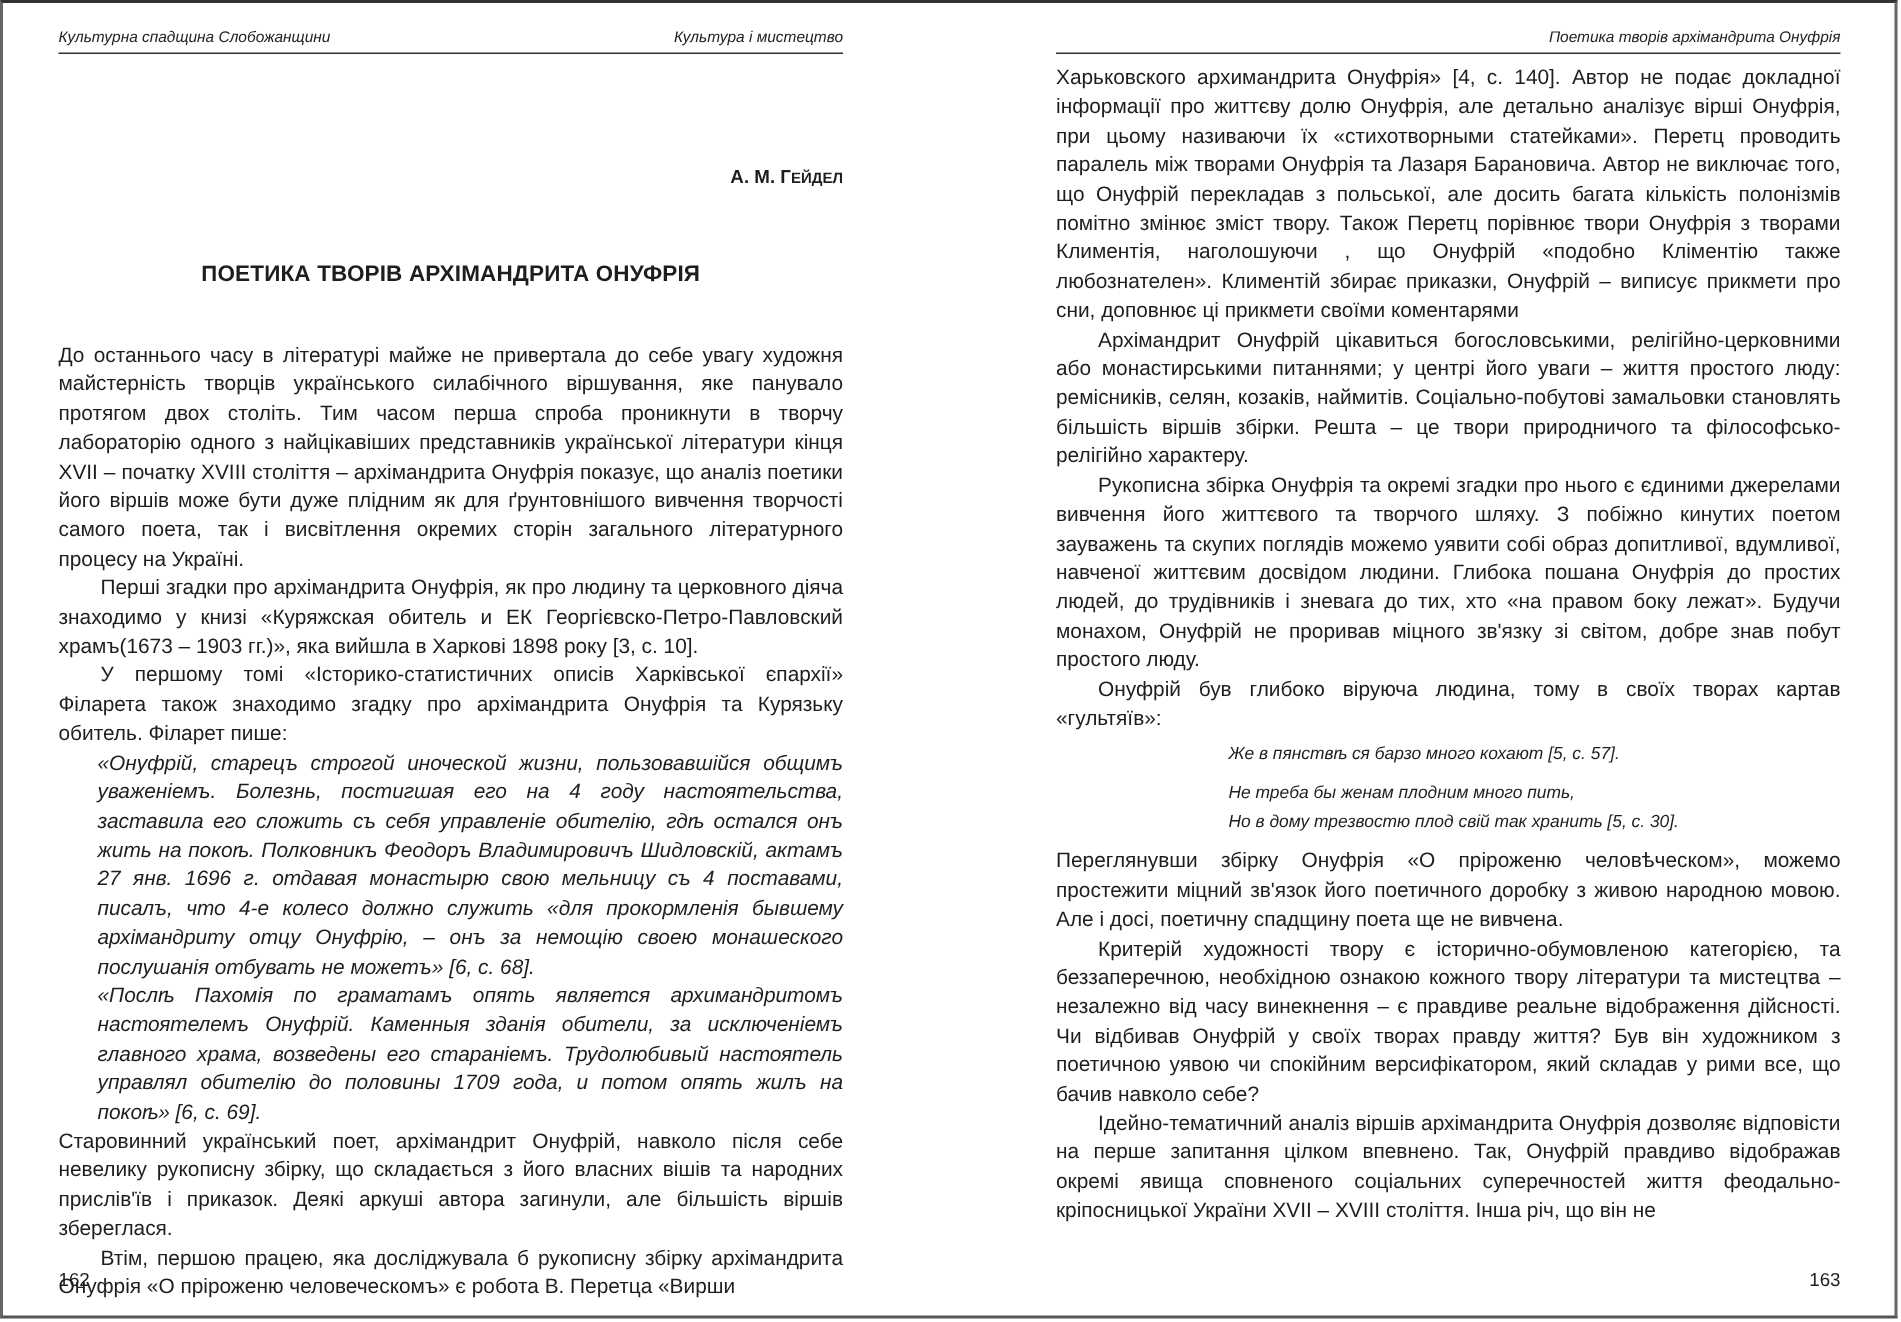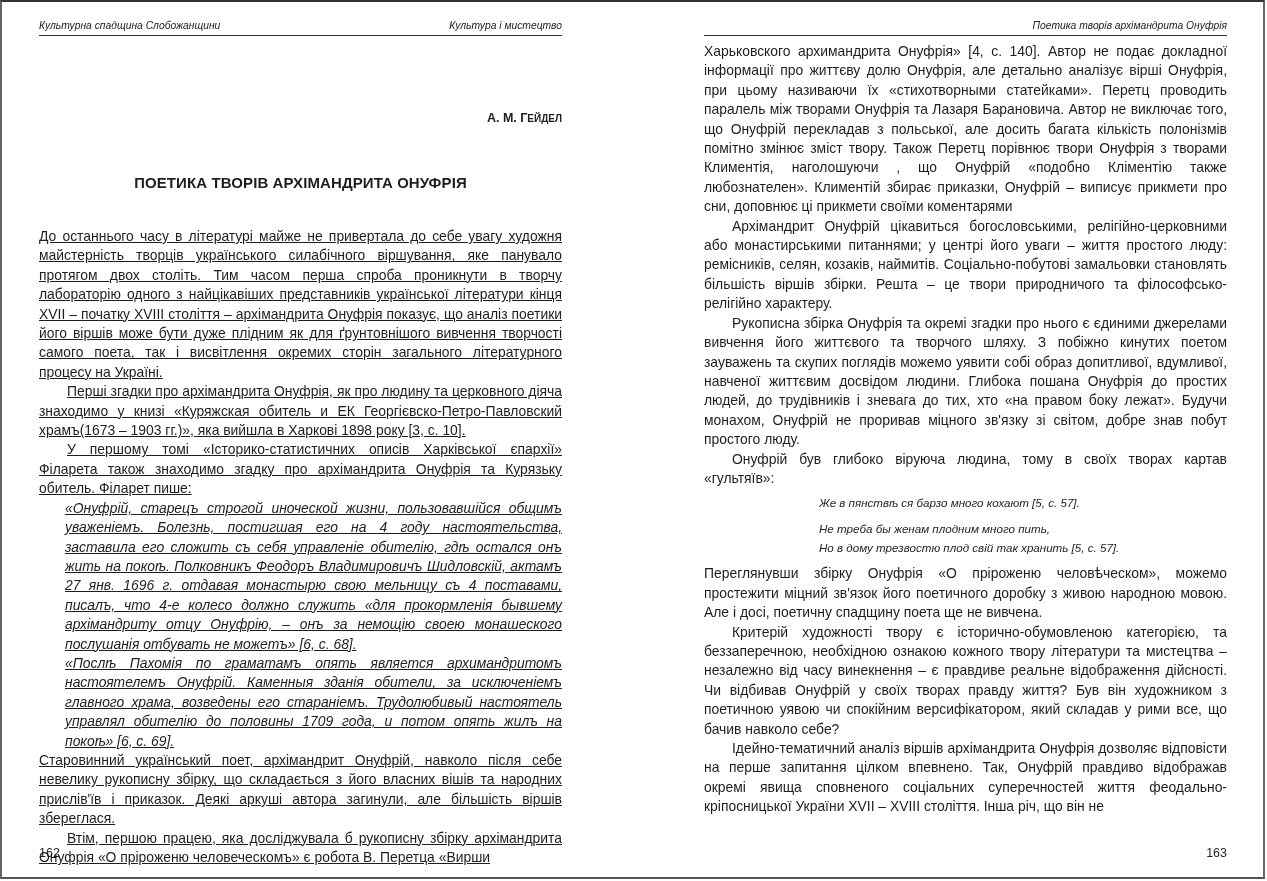--- a/index.html
+++ b/index.html
@@ -30,21 +30,21 @@
   .author .sc { font-size: 10px; }
   .title {
     position: absolute; top: 174px; left: 0; right: 0; text-align: center;
     font-weight: bold; font-size: 14.8px; letter-spacing: 0.1px;
   }
   .title .sc { font-size: 15px; }
   .body {
     position: absolute; left: 0; right: 0; font-size: 13.9px; line-height: 19.4px;
     text-align: justify;
   }
-  .page.left .body { top: 227px; text-decoration: underline; }
+  .page.left .body { top: 227px; }
   .page.right .body { top: 42px; }
   .body p { margin: 0; }
   .body p.ind { text-indent: 28px; }
   .body p.quote { font-style: italic; padding-left: 26px; }
   .body .verse {
     font-style: italic; font-size: 11.6px; line-height: 19px;
     padding-left: 115px; margin: 5px 0 7px 0; text-align: left;
   }
   .body .verse div { white-space: nowrap; }
   .page-number { position: absolute; top: 846px; font-size: 12.5px; }
@@ -82,20 +82,20 @@
   <div class="body" id="right-body">
       <p class="">Харьковского архимандрита Онуфрія» [4, с. 140]. Автор не подає докладної інформації про життєву долю Онуфрія, але детально аналізує вірші Онуфрія, при цьому називаючи їх «стихотворными статейками». Перетц проводить паралель між творами Онуфрія та Лазаря Барановича. Автор не виключає того, що Онуфрій перекладав з польської, але досить багата кількість полонізмів помітно змінює зміст твору. Також Перетц порівнює твори Онуфрія з творами Климентія, наголошуючи , що Онуфрій «подобно Кліментію также любознателен». Климентій збирає приказки, Онуфрій – виписує прикмети про сни, доповнює ці прикмети своїми коментарями</p>
       <p class="ind">Архімандрит Онуфрій цікавиться богословськими, релігійно-церковними або монастирськими питаннями; у центрі його уваги – життя простого люду: ремісників, селян, козаків, наймитів. Соціально-побутові замальовки становлять більшість віршів збірки. Решта – це твори природничого та філософсько-релігійно характеру.</p>
       <p class="ind">Рукописна збірка Онуфрія та окремі згадки про нього є єдиними джерелами вивчення його життєвого та творчого шляху. З побіжно кинутих поетом зауважень та скупих поглядів можемо уявити собі образ допитливої, вдумливої, навченої життєвим досвідом людини. Глибока пошана Онуфрія до простих людей, до трудівників і зневага до тих, хто «на правом боку лежат». Будучи монахом, Онуфрій не проривав міцного зв'язку зі світом, добре знав побут простого люду.</p>
       <p class="ind">Онуфрій був глибоко віруюча людина, тому в своїх творах картав «гультяїв»:</p>
       <div class="verse">
         <div>Же в пянствѣ ся барзо много кохают [5, с. 57].</div>
       </div>
       <div class="verse">
         <div>Не треба бы женам плодним много пить,</div>
-        <div>Но в дому трезвостю плод свій так хранить [5, с. 57].</div>
+        <div>Но в дому трезвостю плод свій так хранить [5, с. 30].</div>
       </div>
       <p class="">Переглянувши збірку Онуфрія «О пріроженю человѣческом», можемо простежити міцний зв'язок його поетичного доробку з живою народною мовою. Але і досі, поетичну спадщину поета ще не вивчена.</p>
       <p class="ind">Критерій художності твору є історично-обумовленою категорією, та беззаперечною, необхідною ознакою кожного твору літератури та мистецтва – незалежно від часу винекнення – є правдиве реальне відображення дійсності. Чи відбивав Онуфрій у своїх творах правду життя? Був він художником з поетичною уявою чи спокійним версифікатором, який складав у рими все, що бачив навколо себе?</p>
       <p class="ind">Ідейно-тематичний аналіз віршів архімандрита Онуфрія дозволяє відповісти на перше запитання цілком впевнено. Так, Онуфрій правдиво відображав окремі явища сповненого соціальних суперечностей життя феодально-кріпосницької України XVII – XVIII століття. Інша річ, що він не</p>
     </div>
   <div class="page-number">163</div>
 </div>
 
 </body></html>

